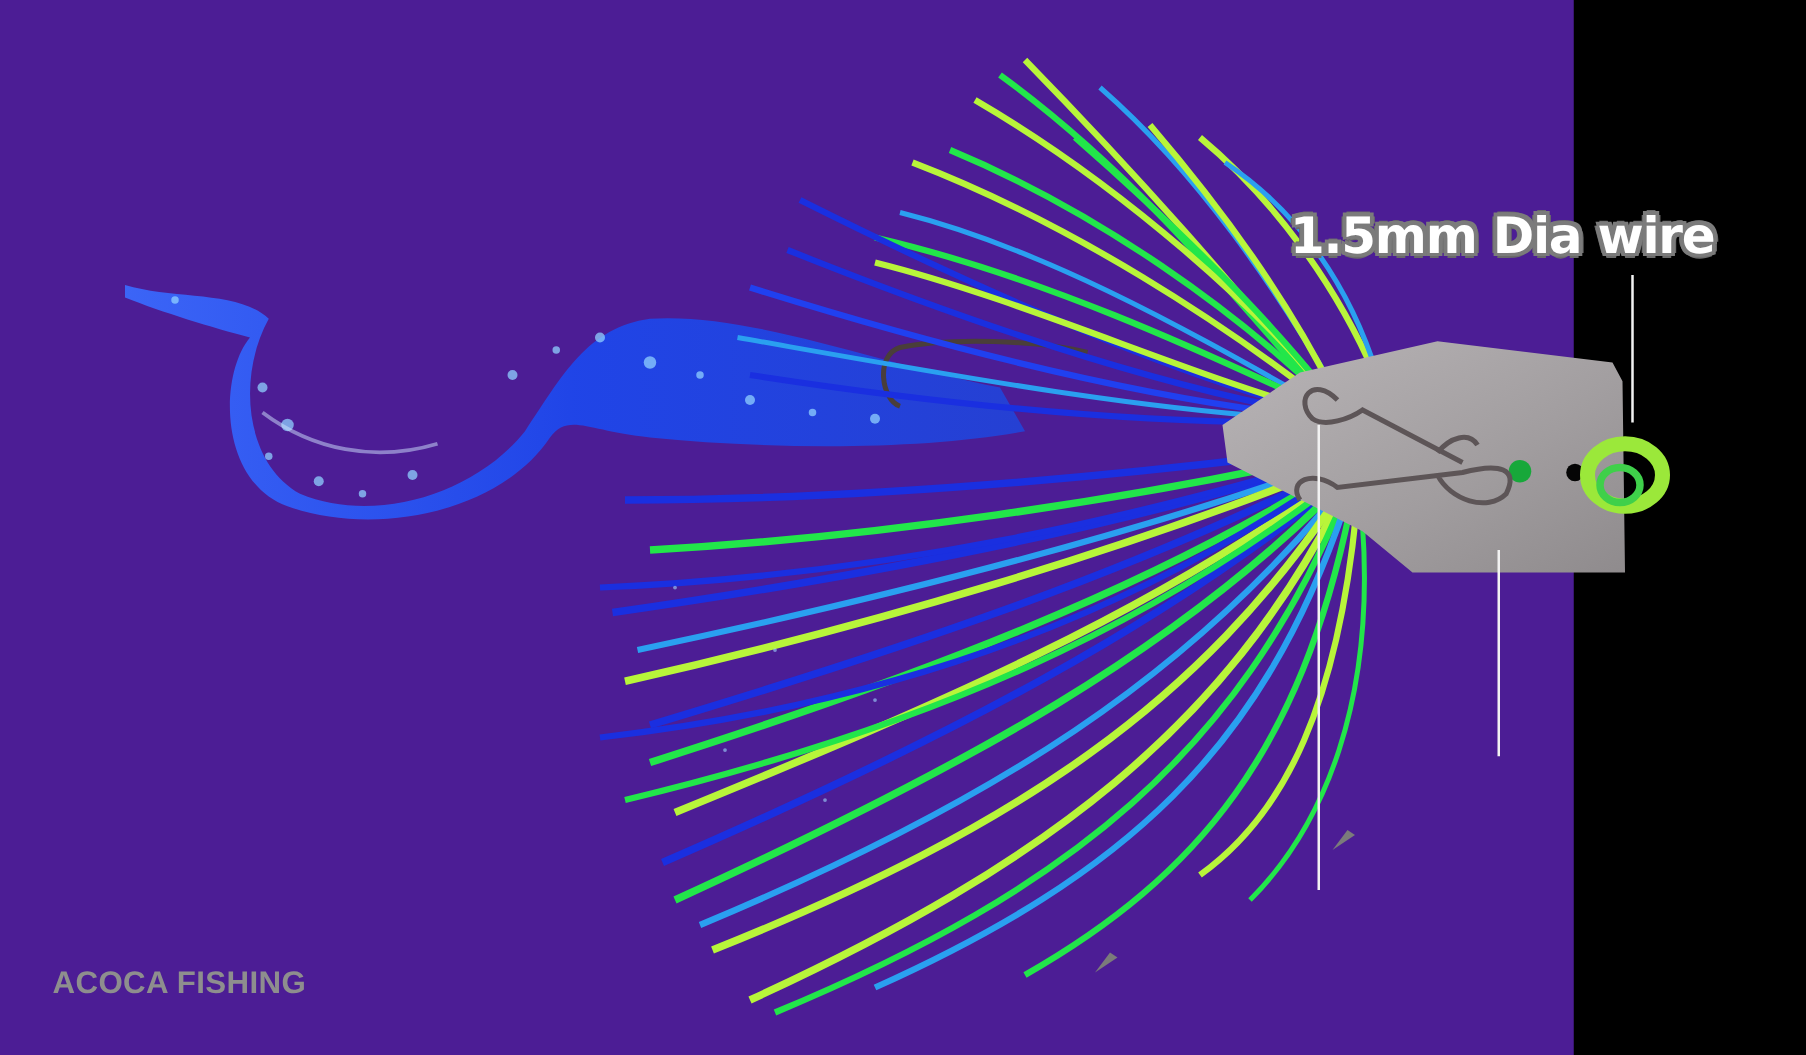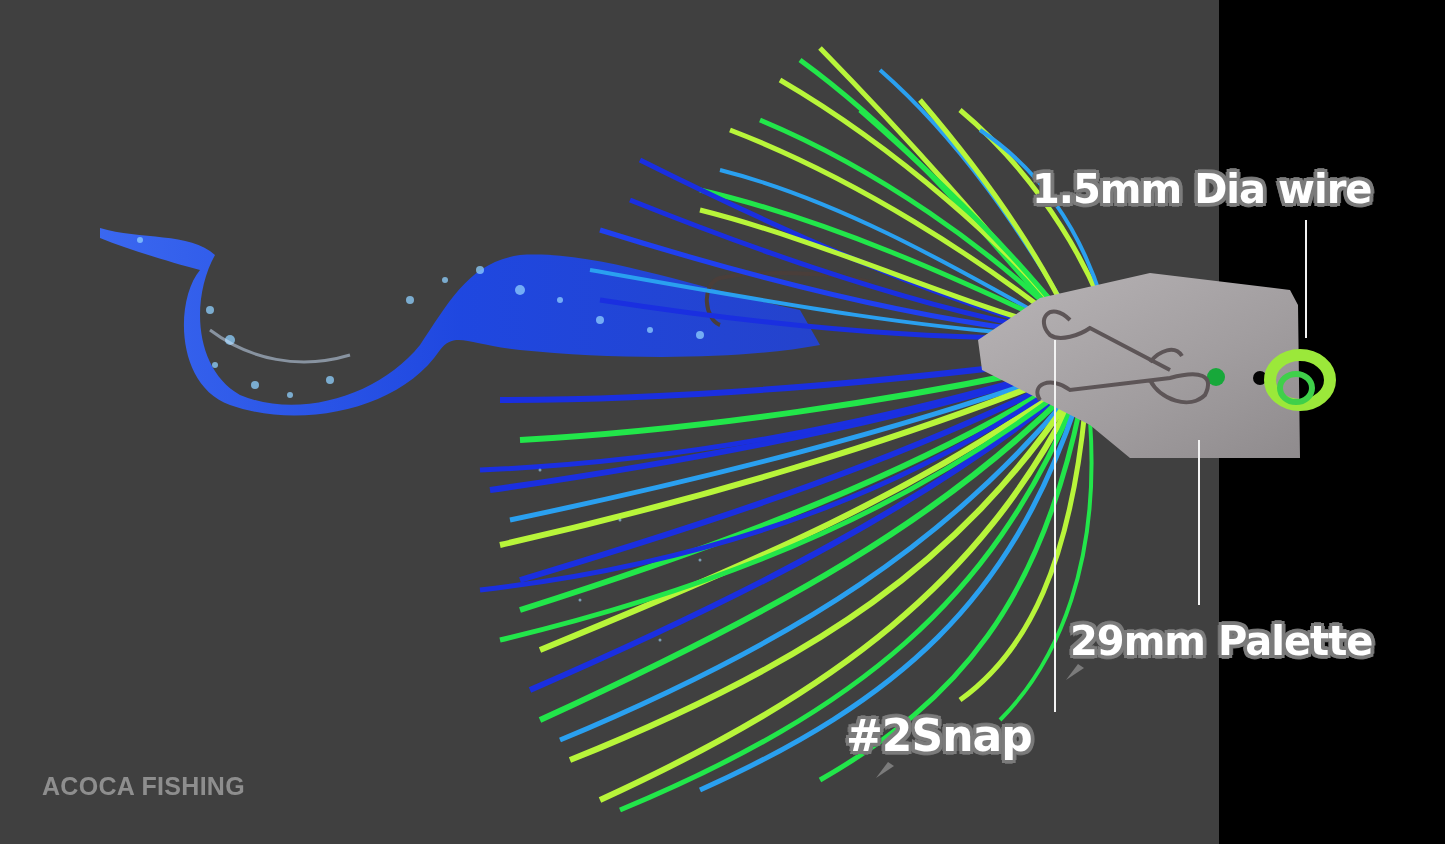--- a/index.html
+++ b/index.html
@@ -1,17 +1,17 @@
 <!DOCTYPE html>
 <html><head>
 <meta charset="utf-8">
 <style>
   html,body{margin:0;padding:0;background:#000;}
   body{width:1445px;height:844px;overflow:hidden;position:relative;font-family:"Liberation Sans",sans-serif;}
-  #scene{position:absolute;left:0;top:0;width:1219px;height:844px;background:#404040;}
+  #scene{position:absolute;left:0;top:0;width:1219px;height:844px;background:#4c1d95;padding-left:40px;}
   svg.art{position:absolute;left:0;top:0;}
   .callout{position:absolute;font-family:"DejaVu Sans","Liberation Sans",sans-serif;font-weight:bold;color:#fff;
     letter-spacing:-1px;white-space:nowrap;
     text-shadow:
       -3px -3px 0 #7b7b7b, 3px -3px 0 #7b7b7b, -3px 3px 0 #7b7b7b, 3px 3px 0 #7b7b7b,
       0 -3px 0 #7b7b7b, 0 3px 0 #7b7b7b, -3px 0 0 #7b7b7b, 3px 0 0 #7b7b7b,
       -4px 0 0 #6a6a6a, 4px 0 0 #6a6a6a, 0 4px 0 #6a6a6a, 0 -4px 0 #6a6a6a;}
   #wire-label{left:1032px;top:166px;font-size:40px;}
   #palette-label{left:1070px;top:618px;font-size:40px;}
   #snap-label{left:846px;top:710px;font-size:44px;}
@@ -135,17 +135,15 @@
 
     <path d="M1078,664 L1066,680 L1084,668 Z" fill="#7b7b7b"></path>
     <path d="M888,762 L876,778 L894,766 Z" fill="#7b7b7b"></path>
   </svg>
 
   <div class="leader" style="left:1305px;top:220px;height:118px;"></div>
   <div class="leader" style="left:1198px;top:440px;height:165px;"></div>
   <div class="leader" style="left:1054px;top:340px;height:372px;"></div>
 
   <div id="wire-label" class="callout">1.5mm Dia wire</div>
-  <div id="palette-label" class="callout">29mm Palette</div>
-  <div id="snap-label" class="callout">#2Snap</div>
 
   <div id="watermark">ACOCA FISHING</div>
 </div>
 
 </body></html>

